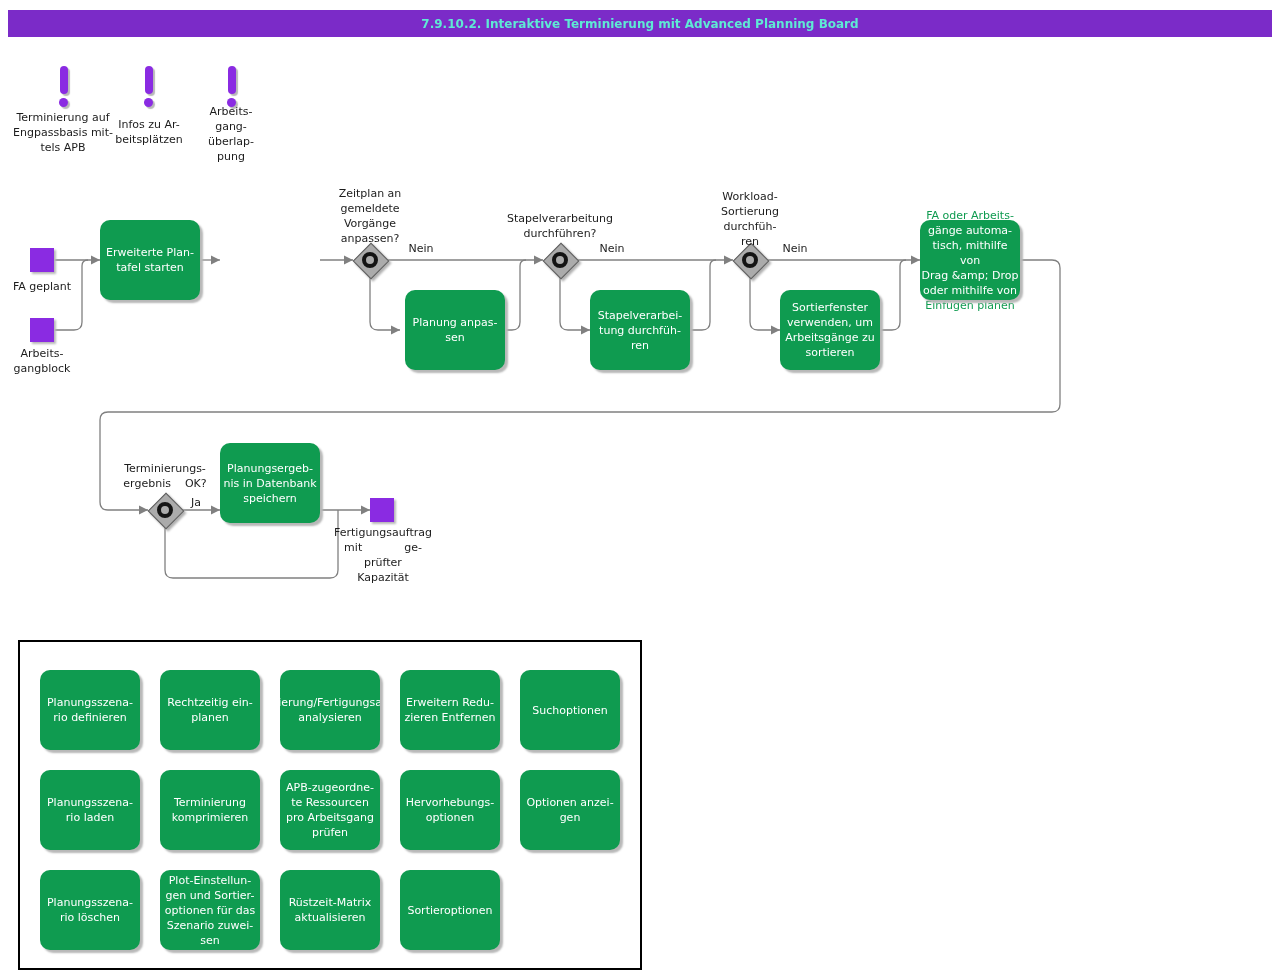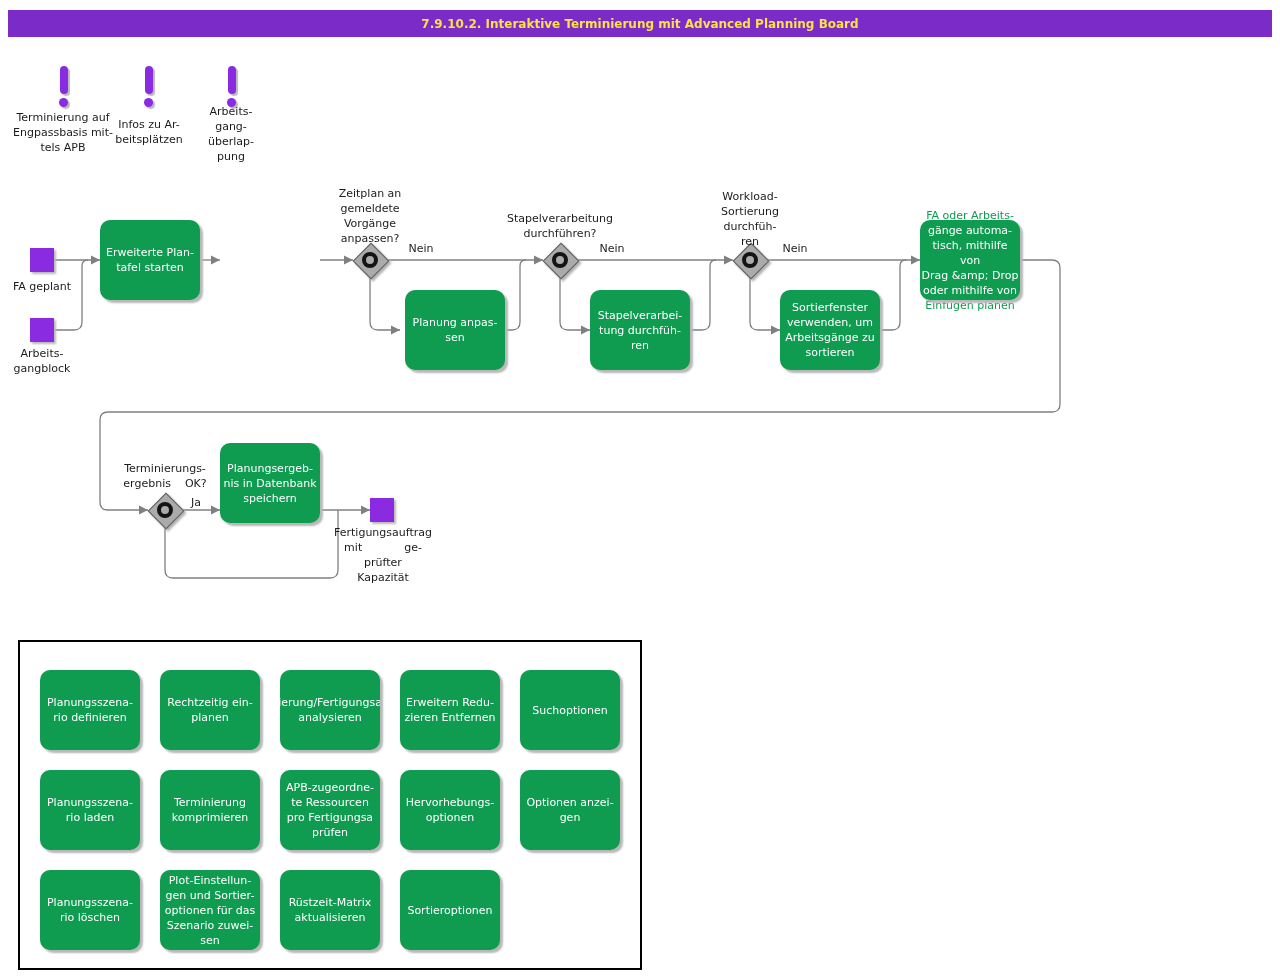--- a/index.html
+++ b/index.html
@@ -1,19 +1,19 @@
 <!DOCTYPE html>
 <html style="--green: #0F9B50; --purple: #8A2BE2; --title_bar: #7B2BC8; --line: #808080;"><head>
 <meta charset="utf-8">
 <style>
   html,body{margin:0;padding:0;background:#ffffff;}
   #stage{position:relative;width:1280px;height:980px;background:#ffffff;overflow:hidden;
          font-family:"DejaVu Sans","Liberation Sans",sans-serif;color:#1c1c1c;}
   .titlebar{position:absolute;left:8px;top:10px;width:1264px;height:27px;background:var(--title_bar,#7B2BC8);
-            color:#fde047;font-weight:bold;font-size:12px;display:flex;align-items:center;justify-content:center;}
+            color:#5eead4;font-weight:bold;font-size:12px;display:flex;align-items:center;justify-content:center;}
   svg.conn{position:absolute;left:0;top:0;z-index:0;}
   .task{position:absolute;width:100px;height:80px;background:var(--green,#0F9B50);border-radius:10px;
         box-shadow:3px 3px 2px #b8b8b8;color:#fff;display:flex;align-items:center;justify-content:center;
         text-align:center;white-space:pre;font-size:11px;line-height:15px;overflow:hidden;z-index:1;}
   .ofwrap{position:absolute;width:100px;height:80px;z-index:1;}
   .ofunder{position:absolute;left:50%;top:50%;transform:translate(-50%,-50%);color:var(--green,#0F9B50);
            font-size:11px;line-height:15px;text-align:center;white-space:pre;width:max-content;}
   .ofclip{position:absolute;left:0;top:0;right:0;bottom:0;background:var(--green,#0F9B50);border-radius:10px;
           box-shadow:3px 3px 2px #b8b8b8;overflow:hidden;display:flex;align-items:center;justify-content:center;}
   .oftext{color:#fff;font-size:11px;line-height:15px;text-align:center;white-space:pre;}
@@ -185,21 +185,21 @@
   <div class="task" style="left:400px;top:670px">Erweitern Redu-
 zieren Entfernen</div>
   <div class="task" style="left:520px;top:670px">Suchoptionen</div>
 
   <div class="task" style="left:40px;top:770px">Planungsszena-
 rio laden</div>
   <div class="task" style="left:160px;top:770px">Terminierung
 komprimieren</div>
   <div class="task" style="left:280px;top:770px">APB-zugeordne-
 te Ressourcen
-pro Fertigungsa
+pro Arbeitsgang
 prüfen</div>
   <div class="task" style="left:400px;top:770px">Hervorhebungs-
 optionen</div>
   <div class="task" style="left:520px;top:770px">Optionen anzei-
 gen</div>
 
   <div class="task" style="left:40px;top:870px">Planungsszena-
 rio löschen</div>
   <div class="task" style="left:160px;top:870px">Plot-Einstellun-
 gen und Sortier-

